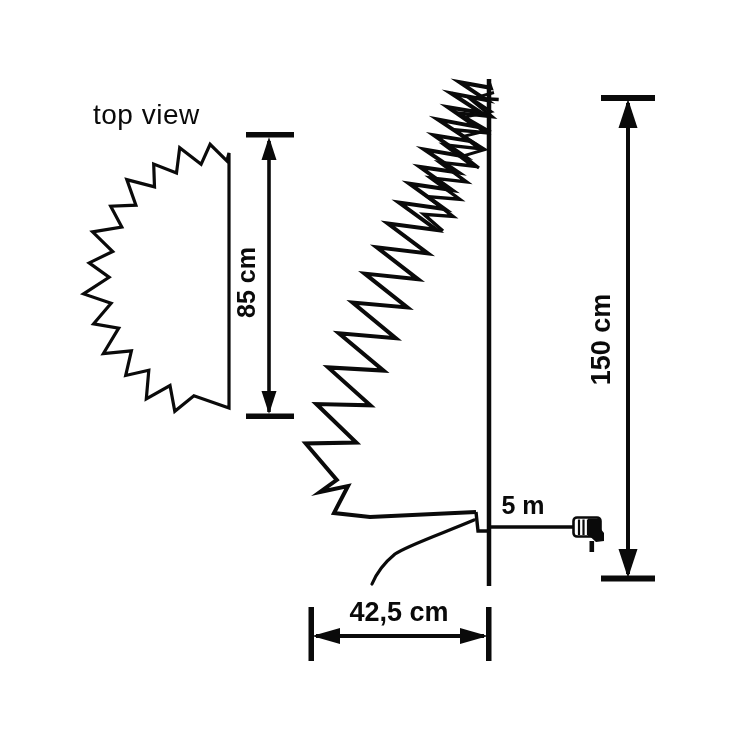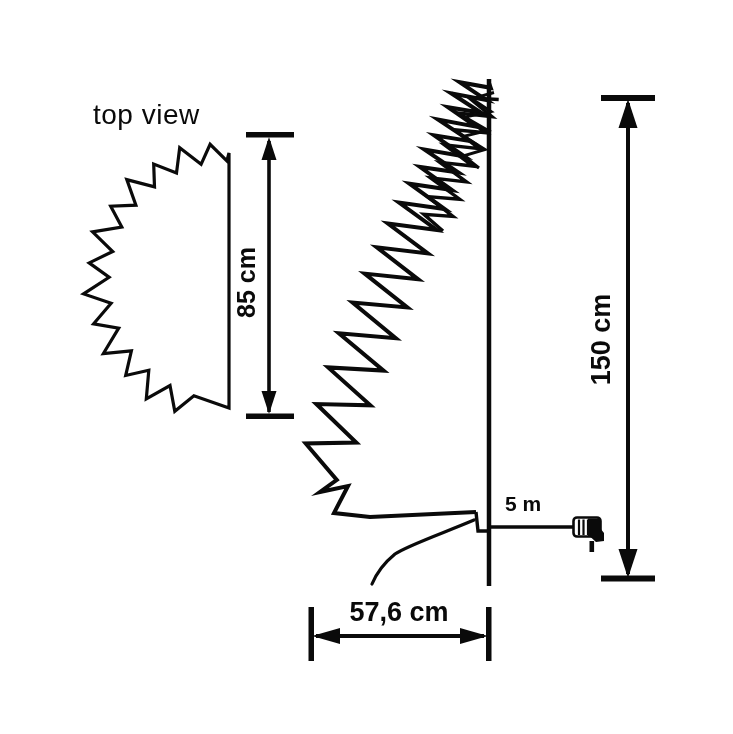--- a/index.html
+++ b/index.html
@@ -6,21 +6,21 @@
   #canvas{
     position:relative;width:706px;height:734px;background:#fff;overflow:hidden;
     font-family:"Liberation Sans","DejaVu Sans",sans-serif;
   }
   #diagram{position:absolute;left:0;top:0;}
   .lbl{position:absolute;color:#0a0a0a;white-space:nowrap;line-height:1;}
   .lbl-topview{left:93px;top:101px;font-size:28px;font-weight:400;letter-spacing:.5px;}
   .lbl-rot{transform:rotate(-90deg);text-align:center;font-weight:700;}
   .lbl-85{left:186px;top:270px;width:120px;font-size:25px;}
   .lbl-150{left:528px;top:326px;width:146px;font-size:27px;}
-  .lbl-5m{left:483px;top:493px;width:80px;font-size:21px;font-weight:700;text-align:center;}
+  .lbl-5m{left:483px;top:493px;width:80px;font-size:25px;font-weight:700;text-align:center;}
   .lbl-425{left:319px;top:599px;width:160px;font-size:27px;font-weight:700;text-align:center;}
 </style>
 </head>
 <body>
 
 <div id="canvas">
 
   <svg id="diagram" width="733" height="734" viewBox="0 0 733 734">
 
     <line x1="489" y1="79" x2="489" y2="586" stroke="#0a0a0a" stroke-width="4.5"></line>
@@ -66,14 +66,14 @@
   <polygon points="229.0,153.0 226.9,161.0 210.1,144.3 201.1,164.3 179.7,147.8 176.5,173.1 153.7,164.1 154.5,186.9 126.8,179.6 135.9,205.2 110.7,206.2 121.8,227.1 92.6,231.8 112.7,251.5 89.2,262.9 109.1,277.3 83.6,293.9 111.1,303.3 93.6,323.8 118.7,328.2 103.4,353.5 131.4,350.9 125.7,375.5 148.8,370.3 146.3,398.9 170.0,385.5 174.8,411.2 193.9,395.8 229.0,408.0" stroke="#0a0a0a" stroke-width="3.2" fill="#fff" stroke-linejoin="miter" stroke-miterlimit="6"></polygon>
       <polyline points="489.0,83.0 490.7,87.8 459.6,82.2 486.1,99.9 451.2,93.3 481.2,112.8 448.0,107.3 476.0,126.6 438.0,119.6 470.5,141.1 434.2,135.3 464.7,156.5 424.5,149.6 458.5,172.6 420.0,167.0 452.0,190.0 409.5,183.7 444.8,209.0 399.1,202.5 436.8,230.0 387.9,223.5 427.9,253.4 376.8,247.3 418.2,279.3 364.7,273.6 407.4,307.5 352.6,302.6 395.8,338.3 338.9,333.3 383.6,370.6 328.1,367.4 370.4,405.3 316.4,404.0 356.3,442.5 305.7,443.5 336.8,479.9 320.0,492.0 348.0,486.0 334.0,513.0 370.0,517.0 476.0,512.0" stroke="#0a0a0a" stroke-width="4" fill="none" stroke-linejoin="miter" stroke-miterlimit="6"></polyline>
       <polyline points="498.7,99.5 469.3,97.9 492.0,116.7 459.0,113.1 485.7,132.7 454.7,129.8 479.5,148.7 444.4,144.9 472.7,166.0 439.8,162.3 466.5,181.9 430.5,177.8 459.7,199.2 427.5,196.6 453.0,216.5 423.8,214.3 443.0,231.0" stroke="#0a0a0a" stroke-width="3.4" fill="none" stroke-linejoin="miter" stroke-miterlimit="6"></polyline>
       <polyline points="494.0,92.5 471.7,98.7 491.0,111.5 464.8,117.1 488.0,130.5 463.7,136.4 485.0,149.5 463.7,155.8 479.0,168.0" stroke="#0a0a0a" stroke-width="3" fill="none" stroke-linejoin="miter" stroke-miterlimit="6"></polyline>
     </svg>
 
   <div class="lbl lbl-topview">top view</div>
   <div class="lbl lbl-rot lbl-85">85 cm</div>
   <div class="lbl lbl-rot lbl-150">150 cm</div>
   <div class="lbl lbl-5m">5 m</div>
-  <div class="lbl lbl-425">57,6 cm</div>
+  <div class="lbl lbl-425">42,5 cm</div>
 </div>
 
 </body></html>

